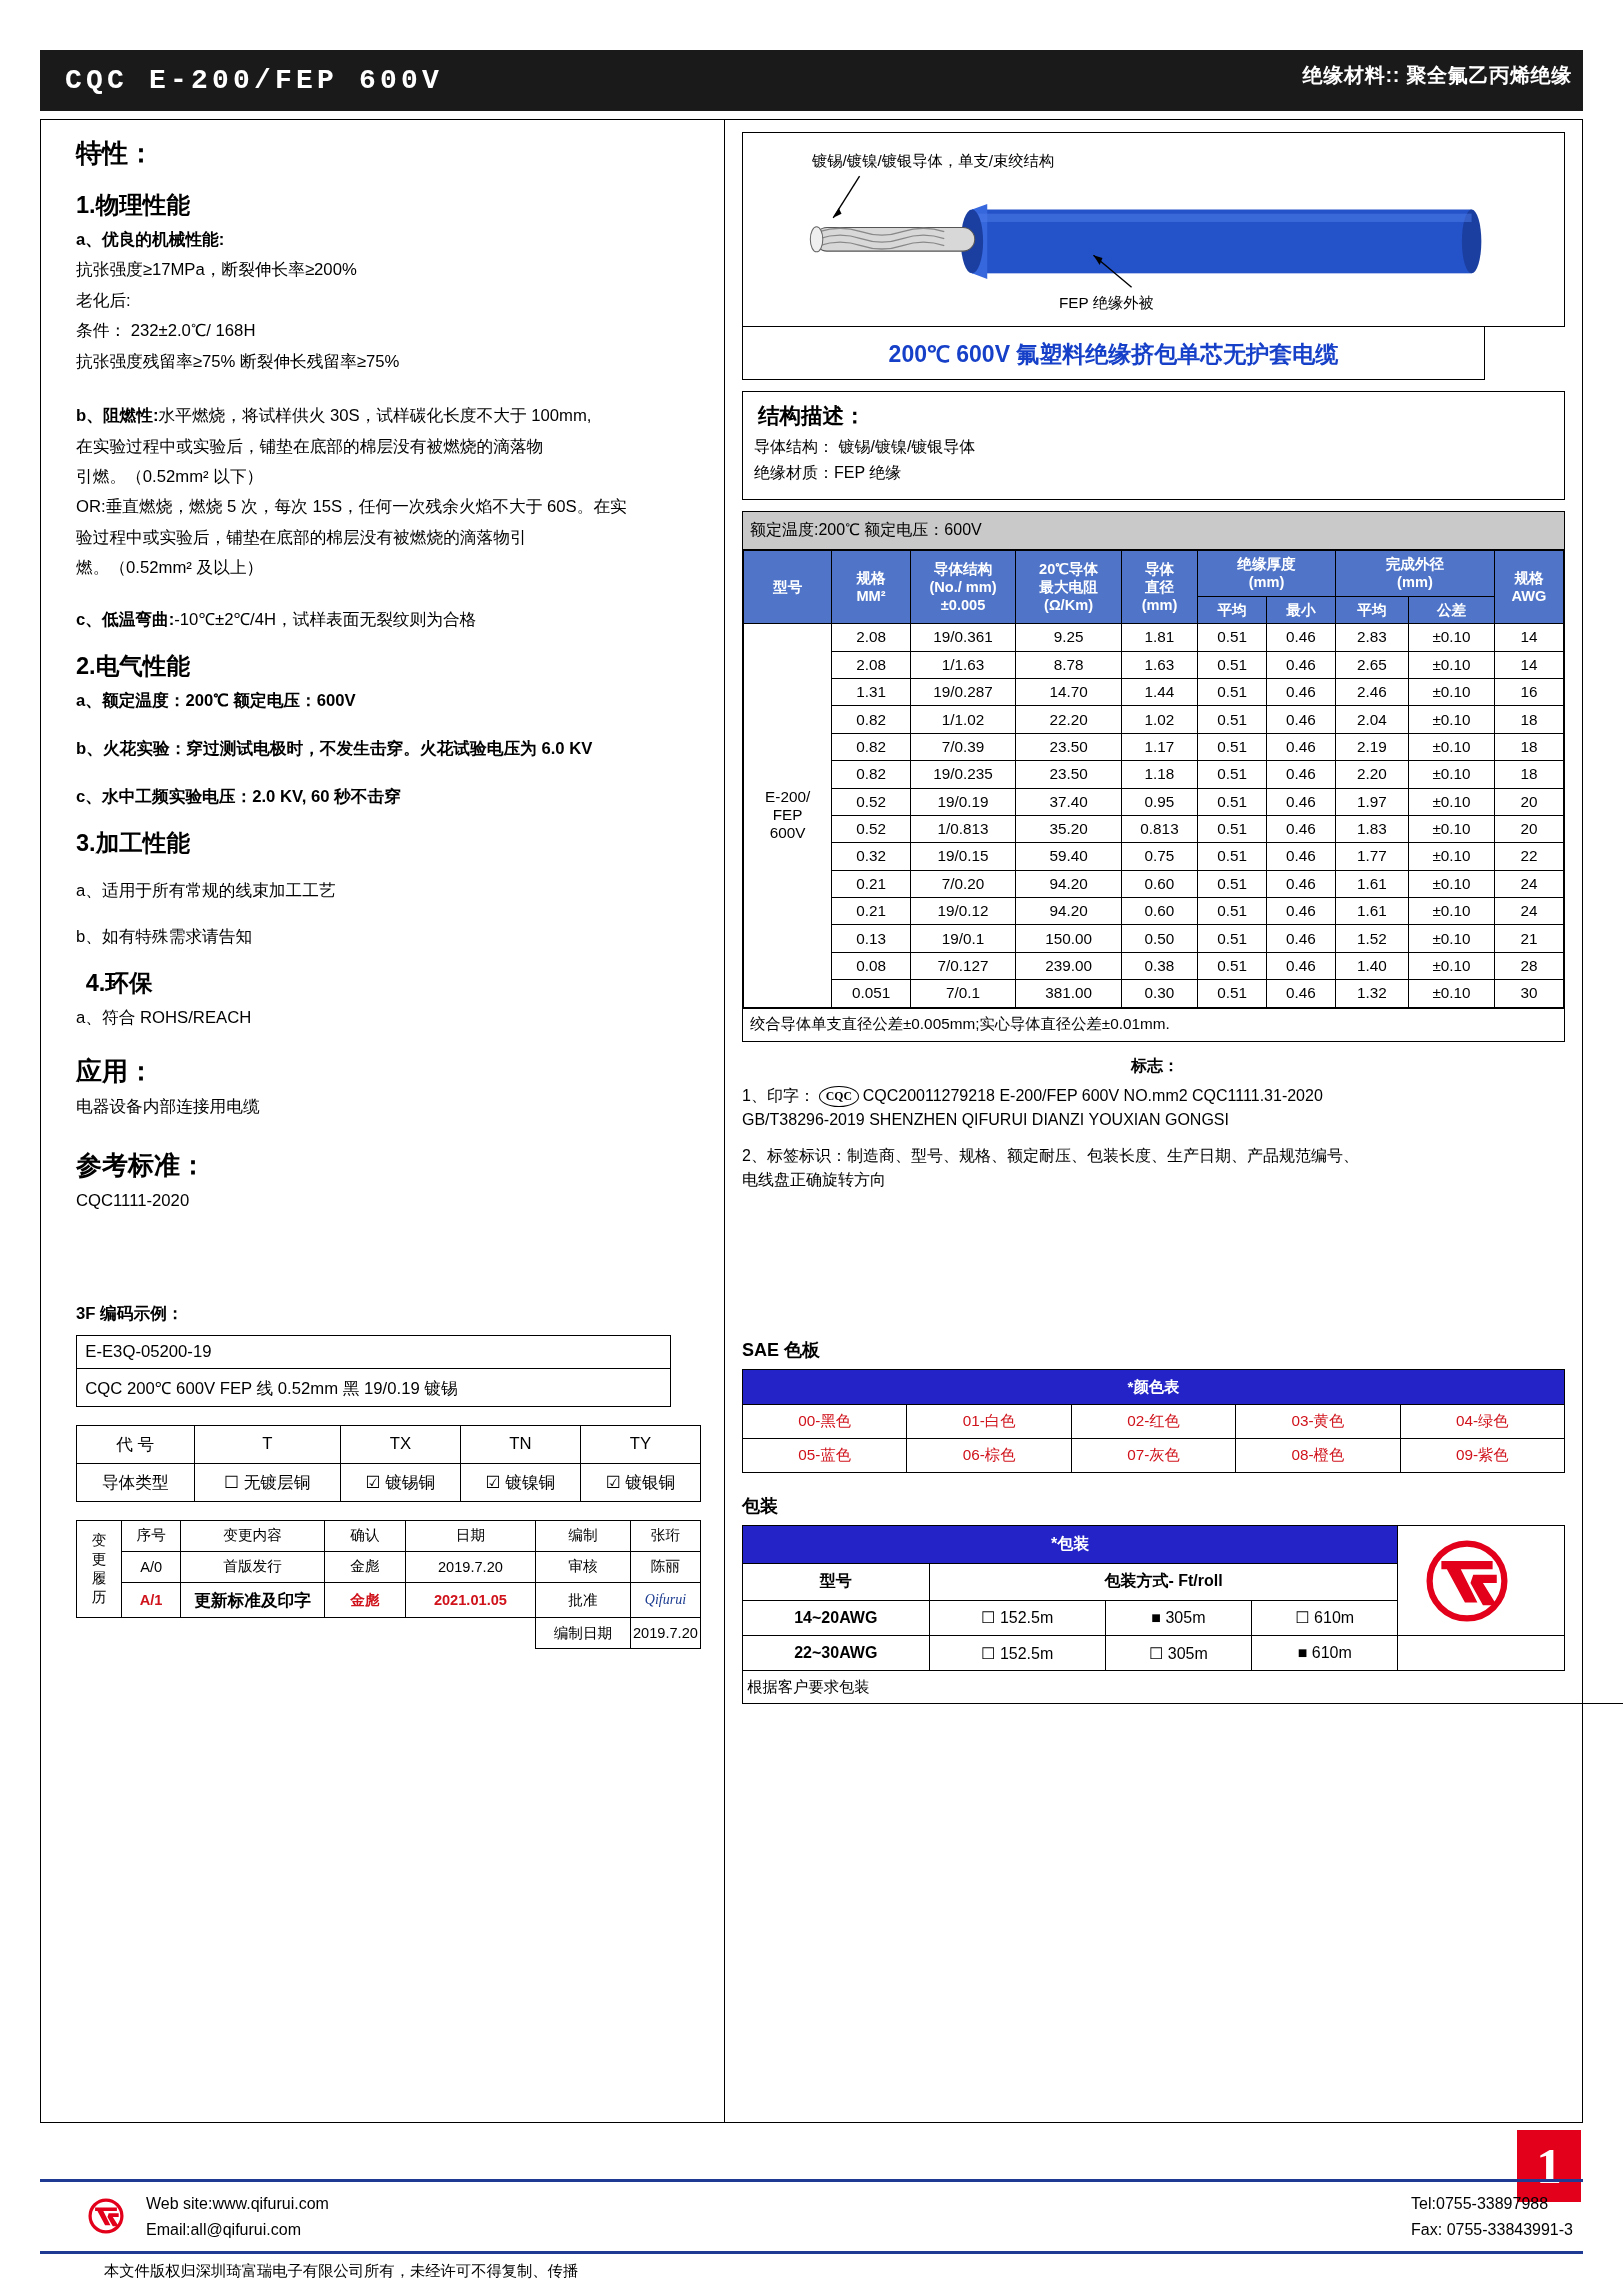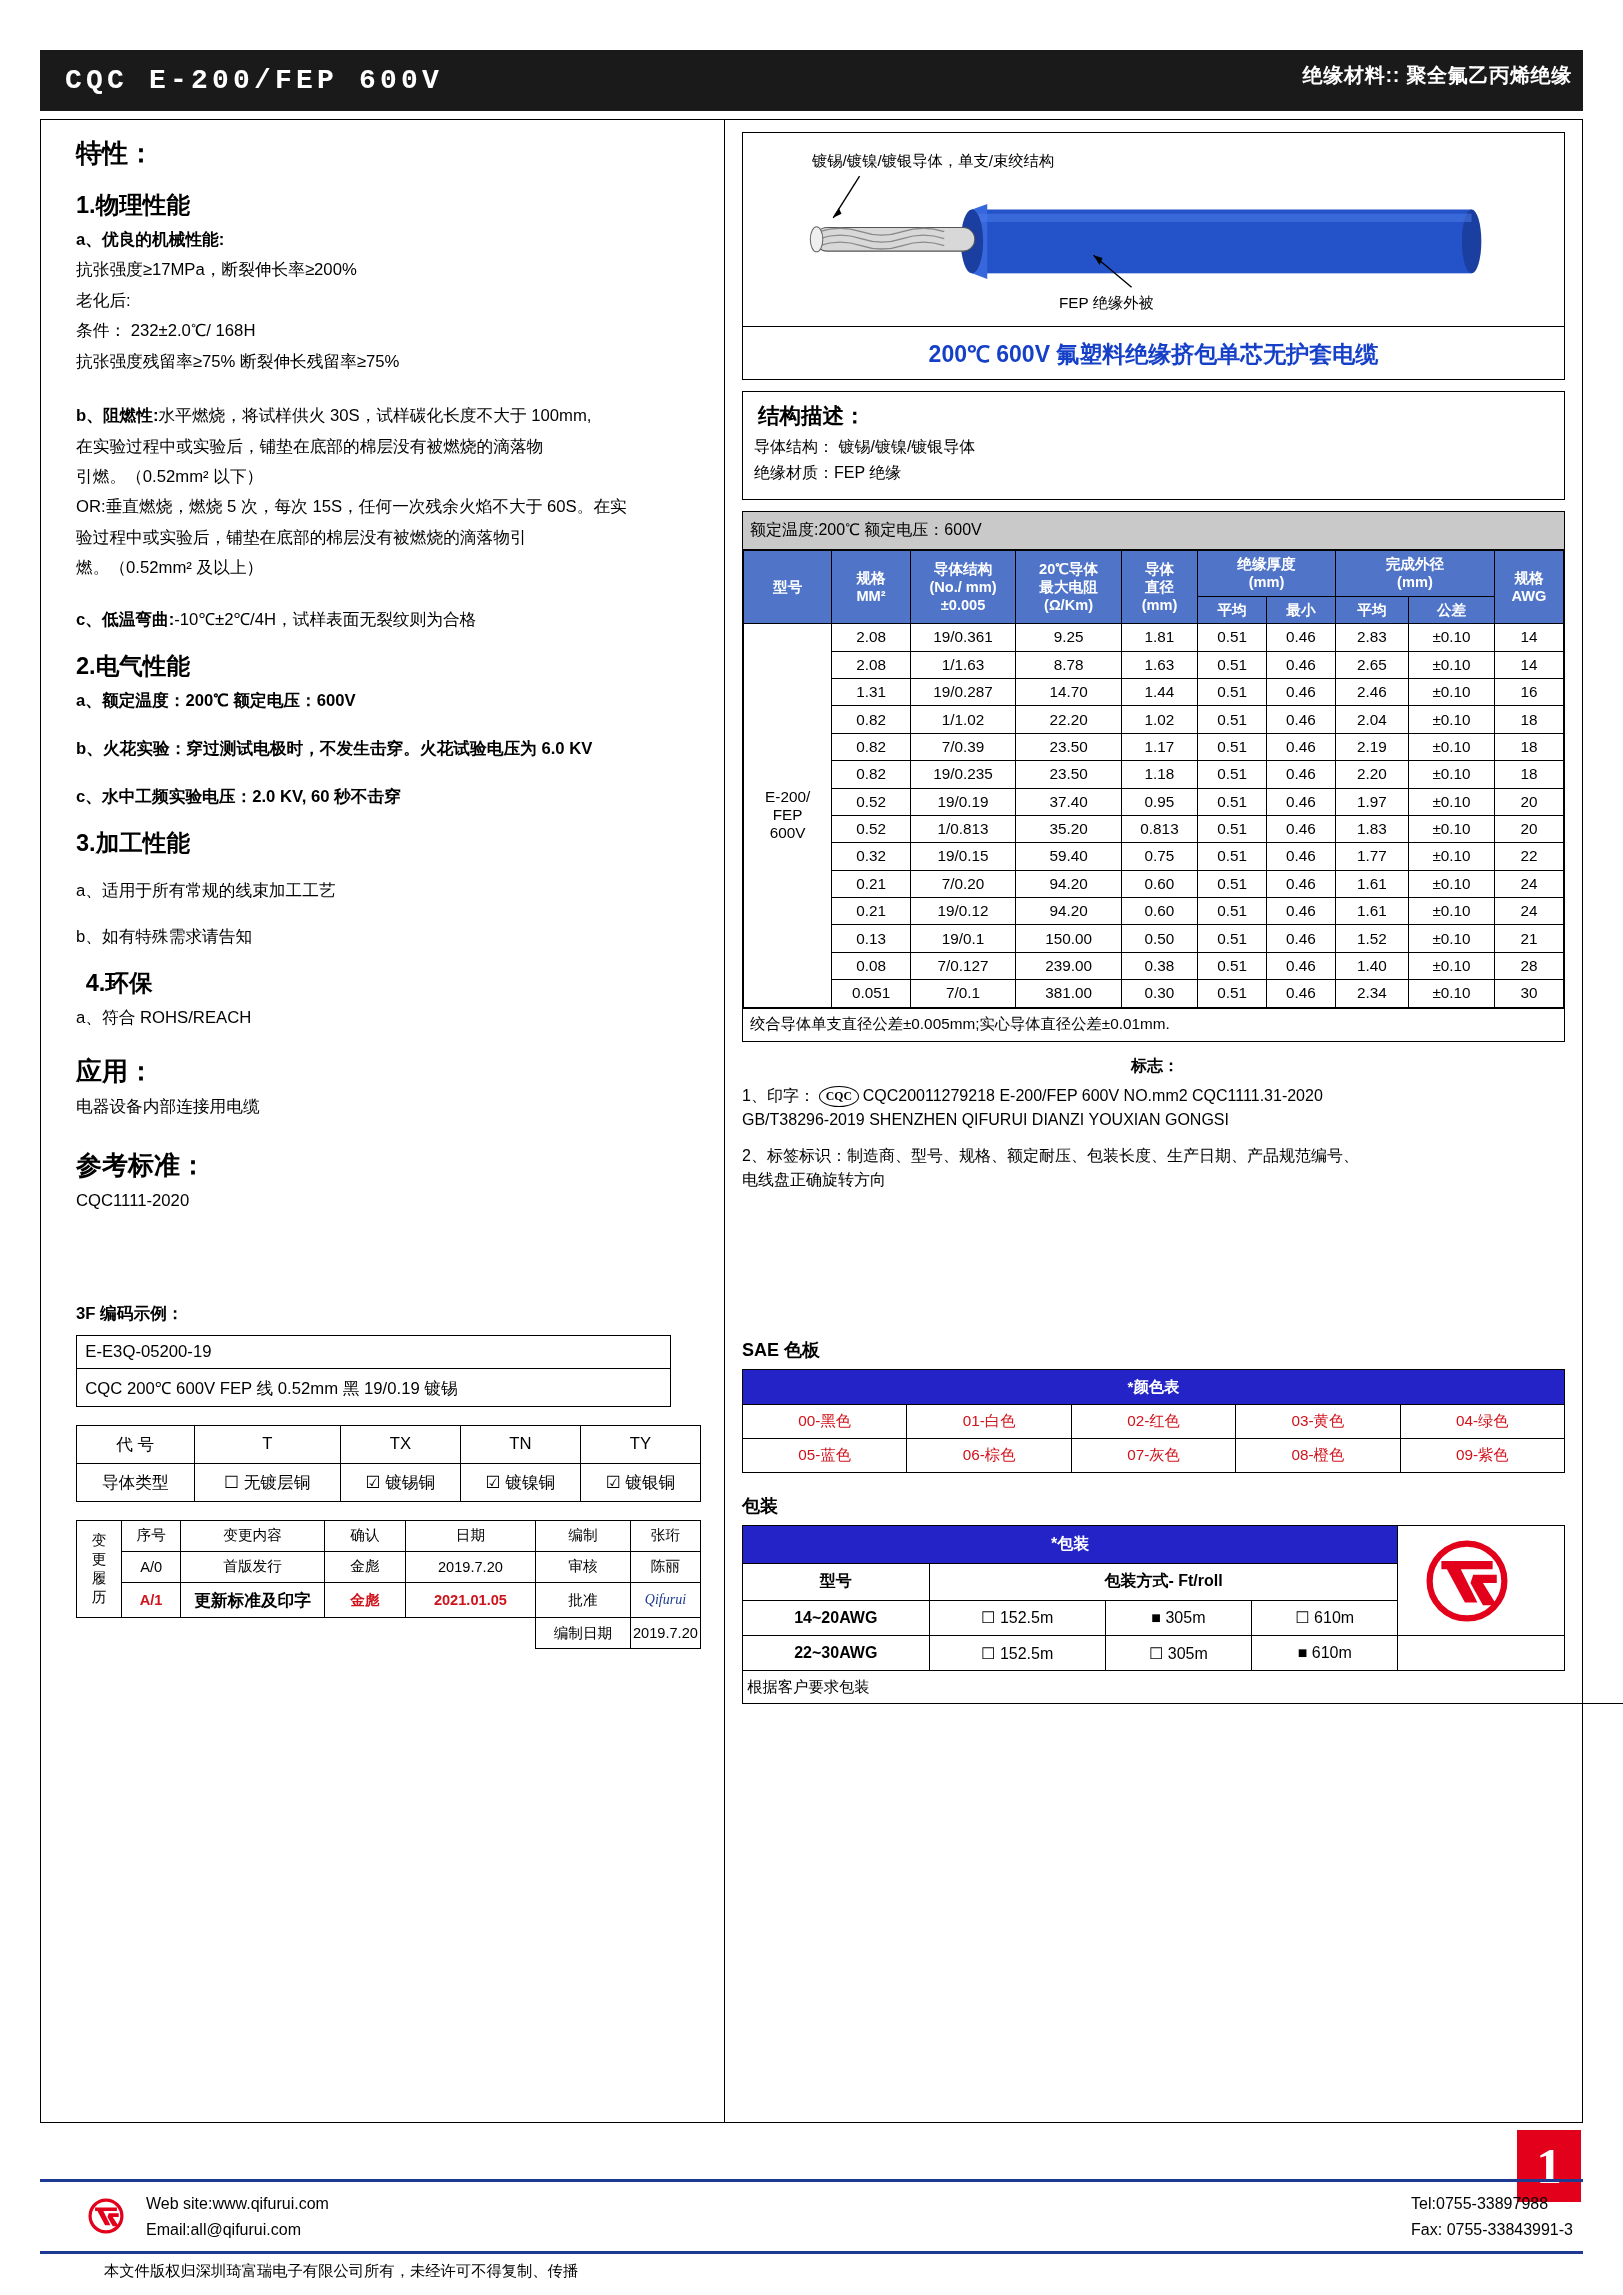--- a/index.html
+++ b/index.html
@@ -57,21 +57,21 @@
   
   .R{position:absolute;left:742px;top:132px;width:826px;}
   .boxA{
     position:relative;width:823px;height:195px;border:1.4px solid #000;box-sizing:border-box;
     background:#fff;
   }
   .cable-label{position:absolute;left:69px;top:18px;font-size:15.3px;}
   .fep-label{position:absolute;left:316px;top:160px;font-size:15.3px;}
   .cable-svg{position:absolute;left:0;top:0;}
   .banner{
-    width:823px;border:1.4px solid #000;border-top:none;box-sizing:border-box;
+    width:743px;border:1.4px solid #000;border-top:none;box-sizing:border-box;
     text-align:center;color:#1640c8;font-size:23px;font-weight:bold;padding:9.7px 0;
   }
   .boxB{
     margin-top:11px;width:823px;border:1.4px solid #000;box-sizing:border-box;padding:8.3px 11px 11px 11px;
   }
   .boxB h3{margin:0 0 7px 4px;font-size:21.5px;font-weight:bold;}
   .boxB p{margin:4.9px 0;font-size:16px;}
   
   .specwrap{margin-top:11px;width:823px;border:1.4px solid #000;box-sizing:border-box;}
   .specnote{font-size:16px;padding:5.6px 7px;background:#c9c9c9;border-bottom:1.4px solid #000;}
@@ -444,21 +444,21 @@
               <td>±0.10</td>
               <td>28</td>
             </tr>
             <tr>
               <td>0.051</td>
               <td>7/0.1</td>
               <td>381.00</td>
               <td>0.30</td>
               <td>0.51</td>
               <td>0.46</td>
-              <td>2.34</td>
+              <td>1.32</td>
               <td>±0.10</td>
               <td>30</td>
             </tr>
           </tbody>
       </table>
       <div class="footnote">绞合导体单支直径公差±0.005mm;实心导体直径公差±0.01mm.</div>
     </div>
 
     <div class="marks">
       <div class="ttl">标志：</div>

